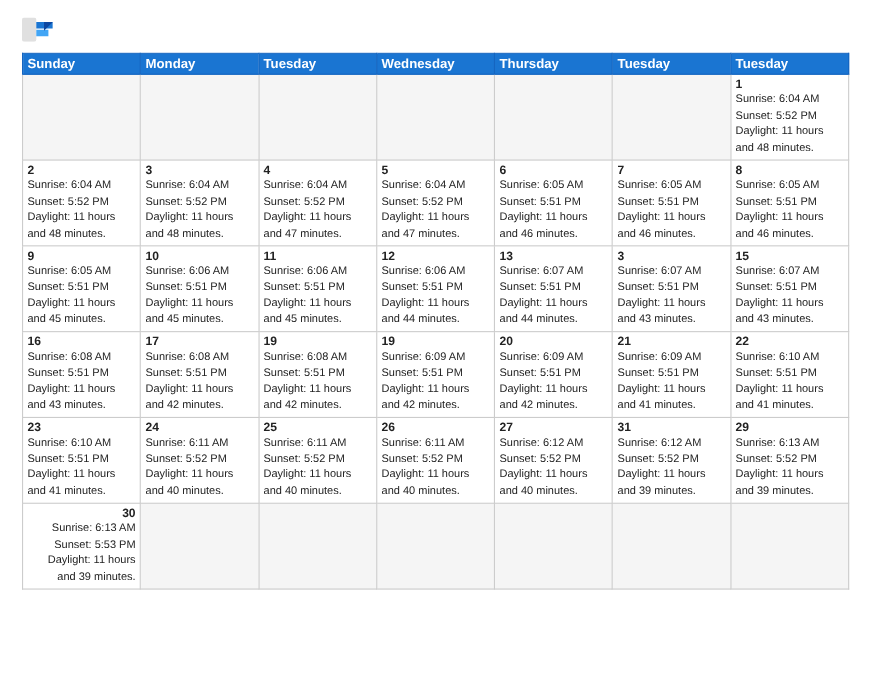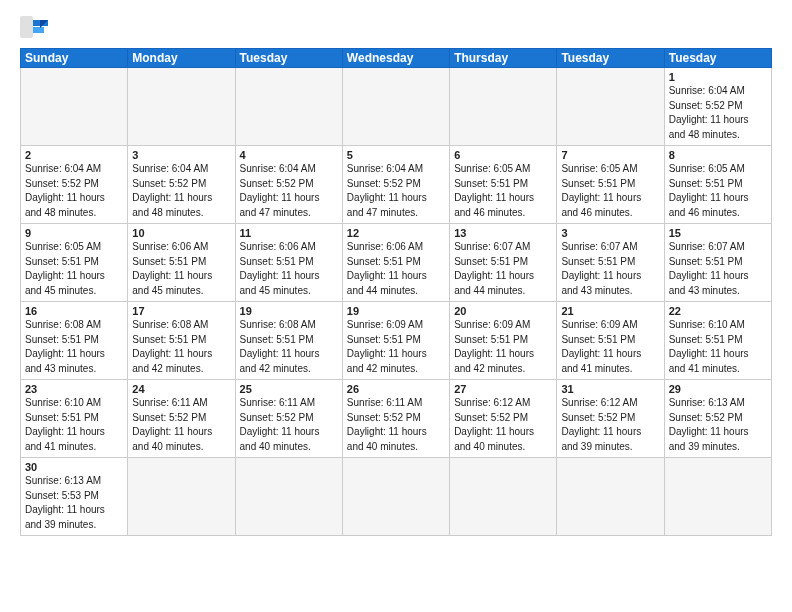--- a/index.html
+++ b/index.html
@@ -86,20 +86,21 @@
     .cell-text {
       font-size: 10px;
       line-height: 1.45;
       color: #222;
     }
     tr.week td {
       height: 76px;
     }
     tr.last-week td {
       height: 60px;
+      text-align: right;
     }
   </style>
 </head>
 <body>
 
 <div class="page">
   <div class="header">
     <div class="logo">
       <svg class="logo-icon" viewBox="0 0 28 22" xmlns="http://www.w3.org/2000/svg">
         <rect x="0" y="0" width="13" height="22" rx="2" fill="#e0e0e0"></rect>

